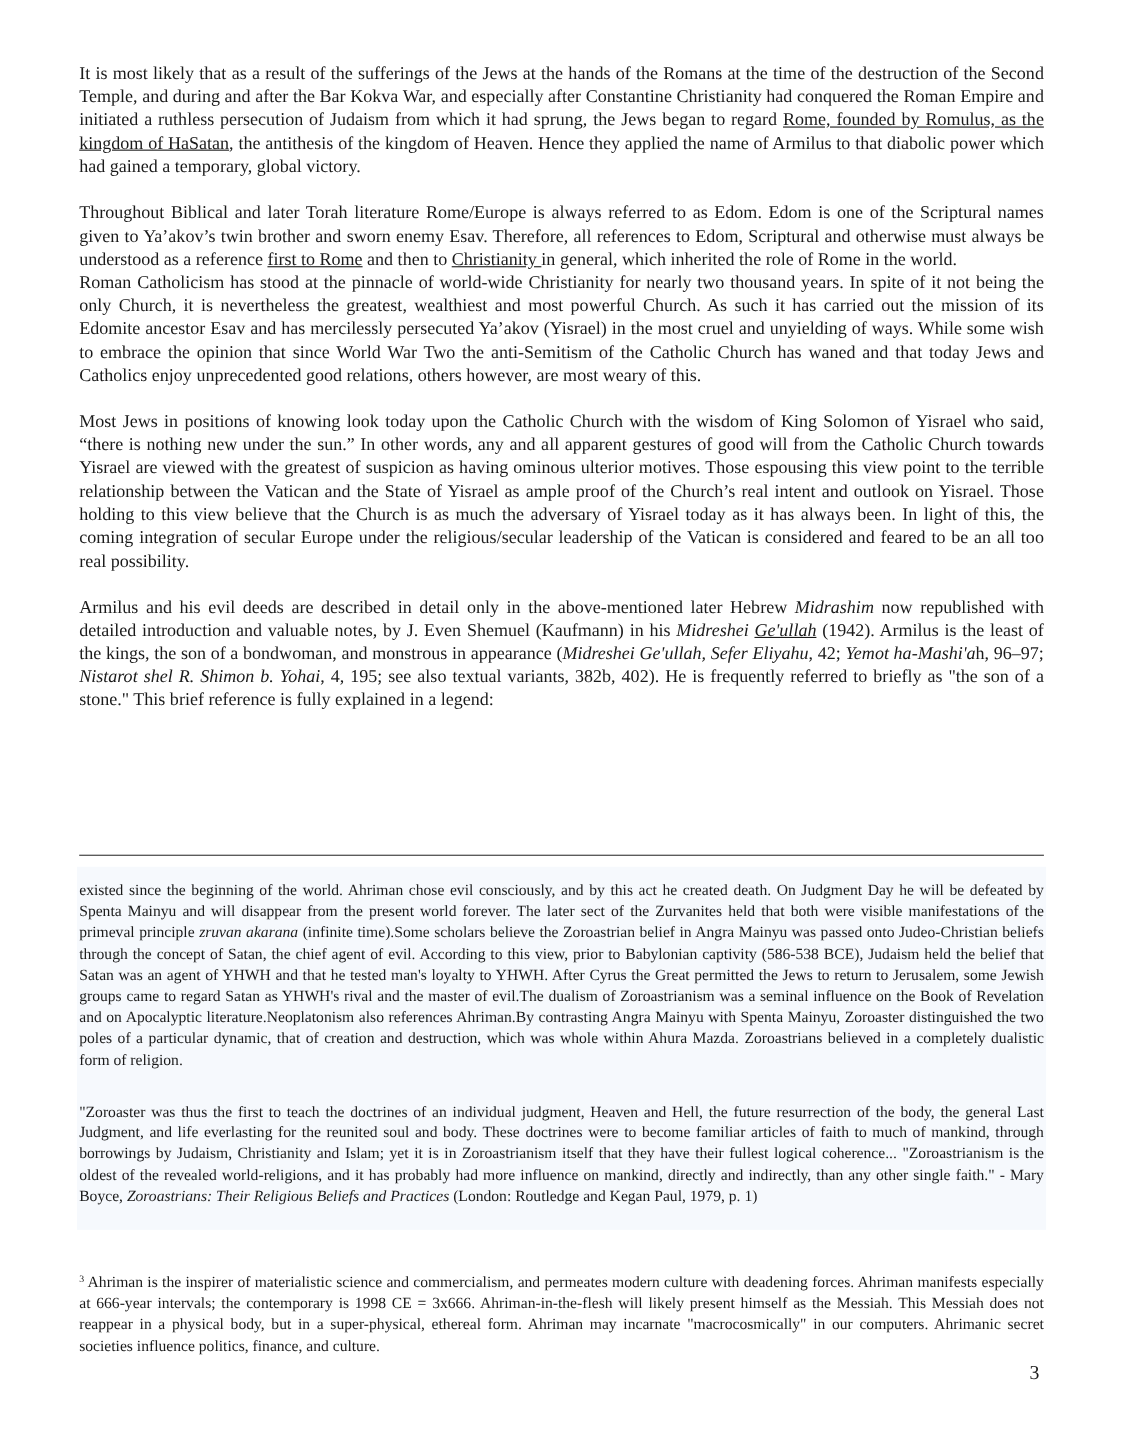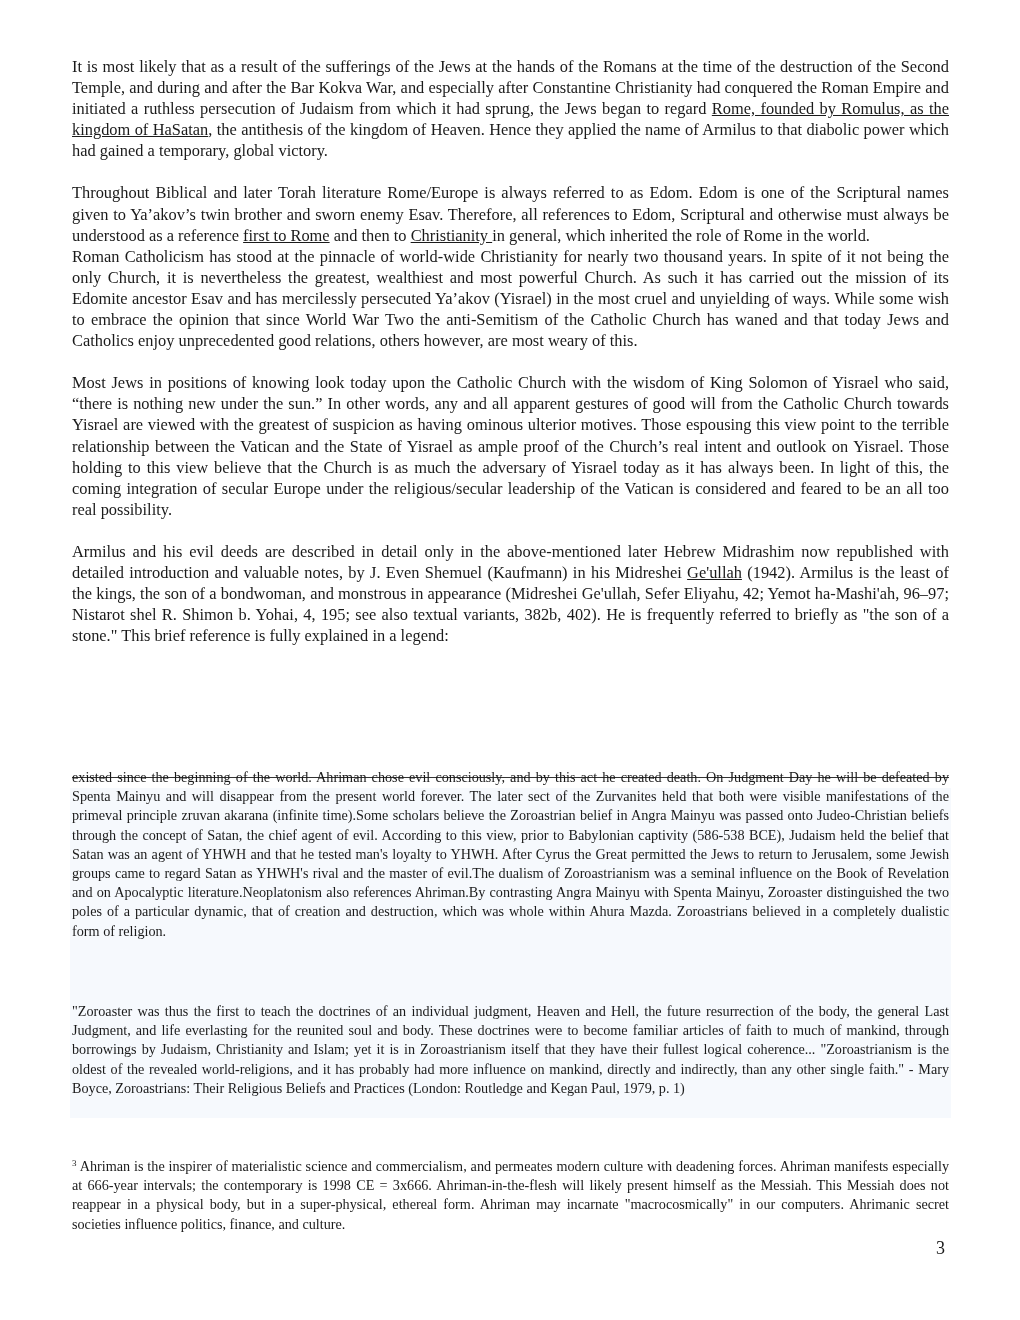--- a/index.html
+++ b/index.html
@@ -7,35 +7,35 @@
     width: 1020px; height: 1320px; position: relative; overflow: hidden;
     font-family: "Liberation Serif", "DejaVu Serif", serif;
     color: #1a1a1a;
   }
   .page { position: absolute; left: 72px; top: 56px; width: 877px; }
   .body-p {
     font-size: 16.4px; line-height: 21.1px; text-align: justify; margin: 0;
     text-align-last: auto;
   }
   .u { text-decoration: underline; }
-  .i { }
+  .i { font-style: italic; }
   .gap { height: 21px; }
   .rule {
     position: absolute; left: 72px; top: 777px; width: 877px; height: 0;
     border-top: 1.3px solid #333333;
   }
   .fn-box {
     position: absolute; left: 70px; top: 788px; width: 881px; height: 330px;
     background: #f6f9fd;
   }
   .fn-text {
     position: absolute; left: 72px; width: 877px;
     font-size: 14.2px; line-height: 19.2px; text-align: justify; margin: 0;
   }
-  .fn-a { top: 768px; }
+  .fn-a { top: 801px; }
   .fn-b { top: 1002px; }
   .fn-c { top: 1157px; }
   sup { font-size: 9px; vertical-align: 5px; line-height: 0; }
   .pagenum {
     position: absolute; left: 936px; top: 1238px;
     font-size: 18px;
   }
 </style>
 </head>
 <body>

